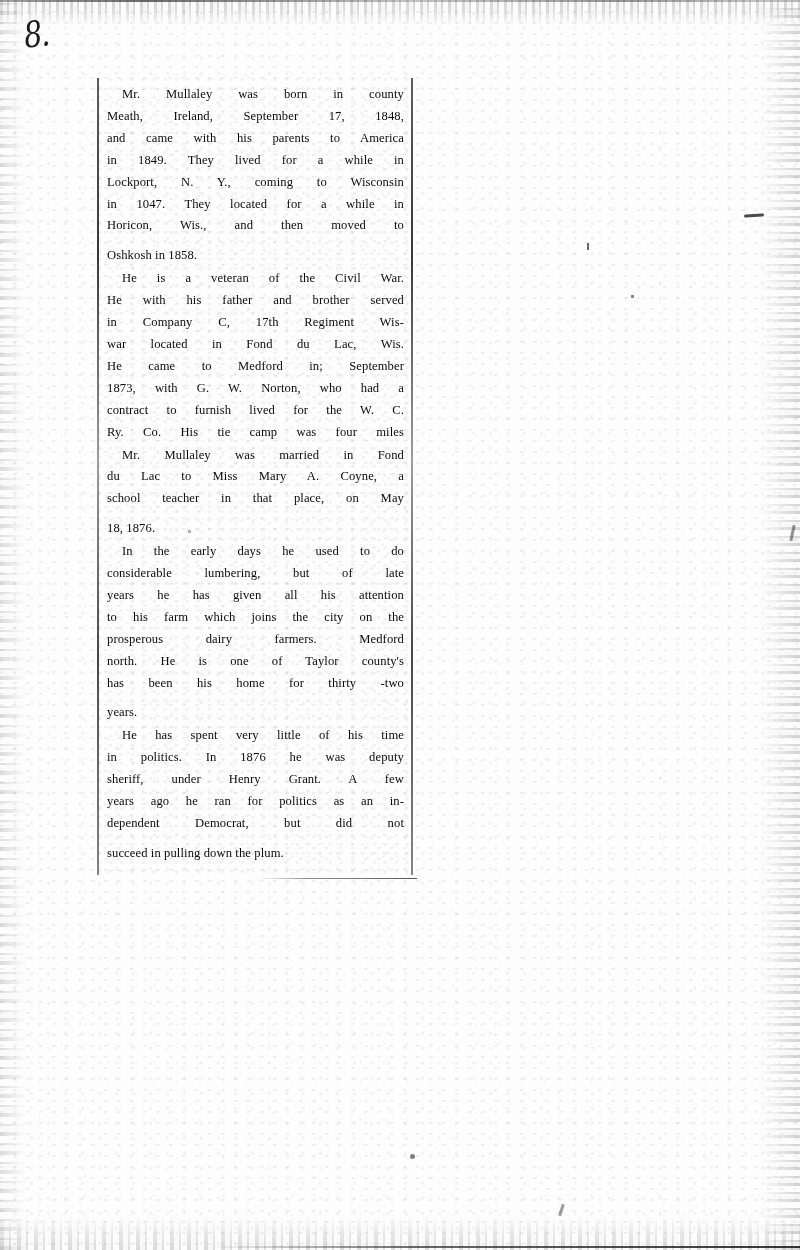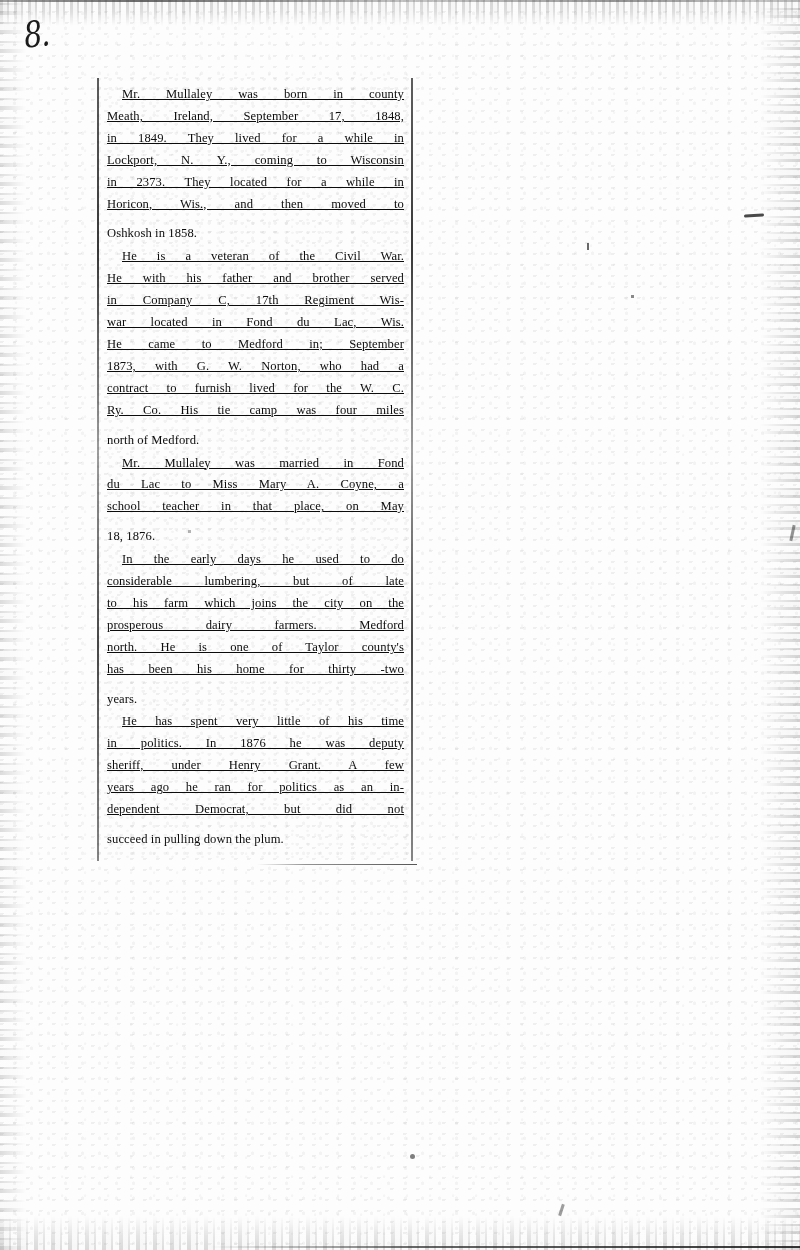--- a/index.html
+++ b/index.html
@@ -156,21 +156,20 @@
   .clip-line {
     display: block;
     white-space: pre;
     letter-spacing: 0.1px;
   }
   
   .clip-line.j {
     white-space: normal;
     text-align: justify;
     text-align-last: justify;
-    text-decoration: underline;
   }
   .clip-line.last {
     white-space: normal;
     text-align: left;
     text-align-last: left;
     margin-top: 8px;
   }
   .clip-line.indent {
     text-indent: 15px;
   }
@@ -233,43 +232,44 @@
   <div class="edge edge-bottom"></div>
   <div class="edge edge-bottom-rule"></div>
 
   <div class="archive-number">8.</div>
 
   <div class="clipping">
     <div class="clipping-grain"></div>
     <div class="clip-body">
         <span class="clip-line j indent">Mr. Mullaley  was  born  in county</span>
         <span class="clip-line j">Meath, Ireland,  September  17, 1848,</span>
+        <span class="clip-line j">and came with his parents to America</span>
         <span class="clip-line j">in 1849.  They  lived  for  a while in</span>
         <span class="clip-line j">Lockport, N. Y., coming to Wisconsin</span>
-        <span class="clip-line j">in 2373.  They  located for a while in</span>
+        <span class="clip-line j">in 1047.  They  located for a while in</span>
         <span class="clip-line j">Horicon, Wis.,  and  then  moved to</span>
         <span class="clip-line last">Oshkosh in 1858.</span>
         <span class="para-gap"></span>
         <span class="clip-line j indent">He is a veteran  of  the  Civil War.</span>
         <span class="clip-line j">He with his father and brother served</span>
         <span class="clip-line j">in Company  C, 17th  Regiment Wis-</span>
         <span class="clip-line j">war  located  in  Fond du Lac,  Wis.</span>
         <span class="clip-line j">He came to  Medford  in; September</span>
         <span class="clip-line j">1873, with G. W. Norton,  who had a</span>
         <span class="clip-line j">contract to furnish  lived  for the W. C.</span>
         <span class="clip-line j">Ry. Co.  His tie camp was four miles</span>
-        <span class="clip-line last">north of Medford.</span>
         <span class="para-gap"></span>
         <span class="clip-line j indent">Mr. Mullaley  was married in Fond</span>
         <span class="clip-line j">du Lac to  Miss  Mary  A.  Coyne, a</span>
         <span class="clip-line j">school teacher in that  place, on  May</span>
         <span class="clip-line last">18, 1876.</span>
         <span class="para-gap"></span>
         <span class="clip-line j indent">In  the  early  days  he used to do</span>
         <span class="clip-line j">considerable  lumbering,  but of late</span>
+        <span class="clip-line j">years he has  given  all his attention</span>
         <span class="clip-line j">to his farm which joins the city on the</span>
         <span class="clip-line j">prosperous  dairy  farmers.  Medford</span>
         <span class="clip-line j">north.  He is one  of Taylor county's</span>
         <span class="clip-line j">has  been  his  home  for thirty -two</span>
         <span class="clip-line last">years.</span>
         <span class="para-gap"></span>
         <span class="clip-line j indent">He has spent very little of his time</span>
         <span class="clip-line j">in politics.  In  1876  he was deputy</span>
         <span class="clip-line j">sheriff, under  Henry  Grant.  A few</span>
         <span class="clip-line j">years ago he ran  for  politics as an in-</span>

